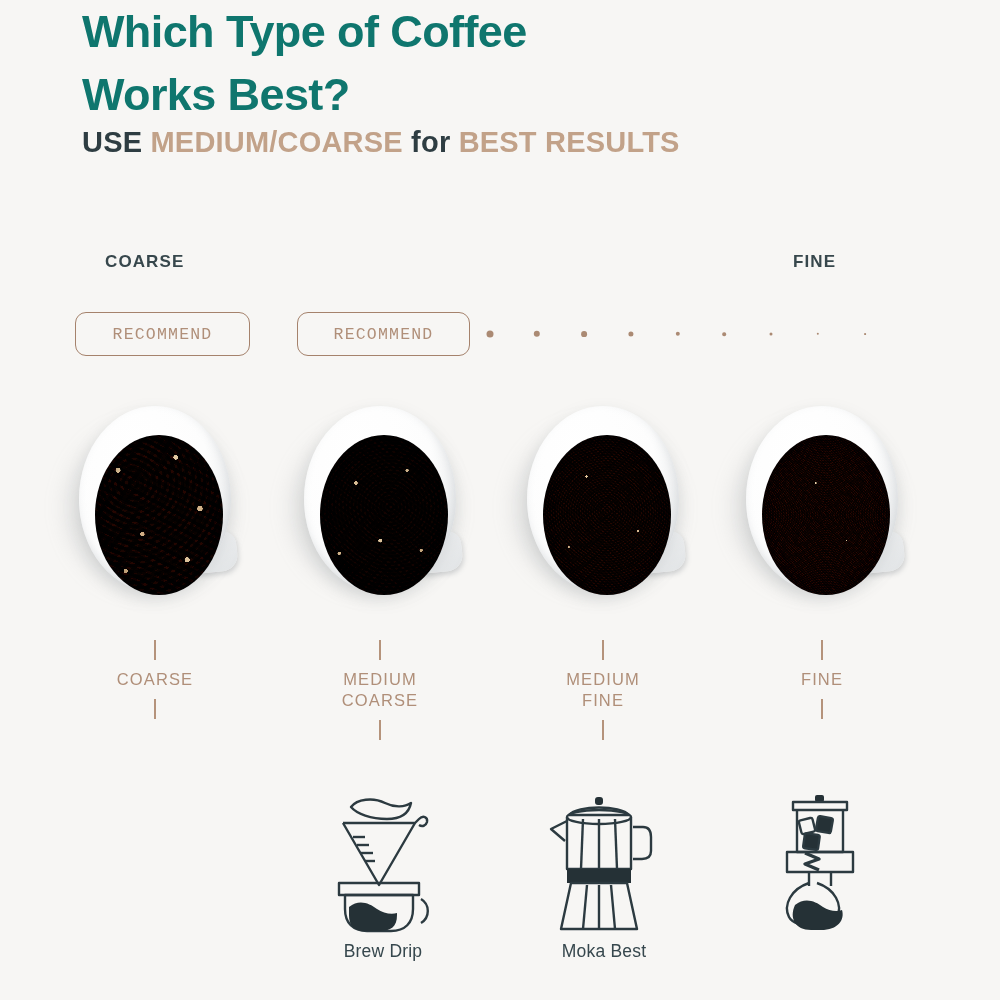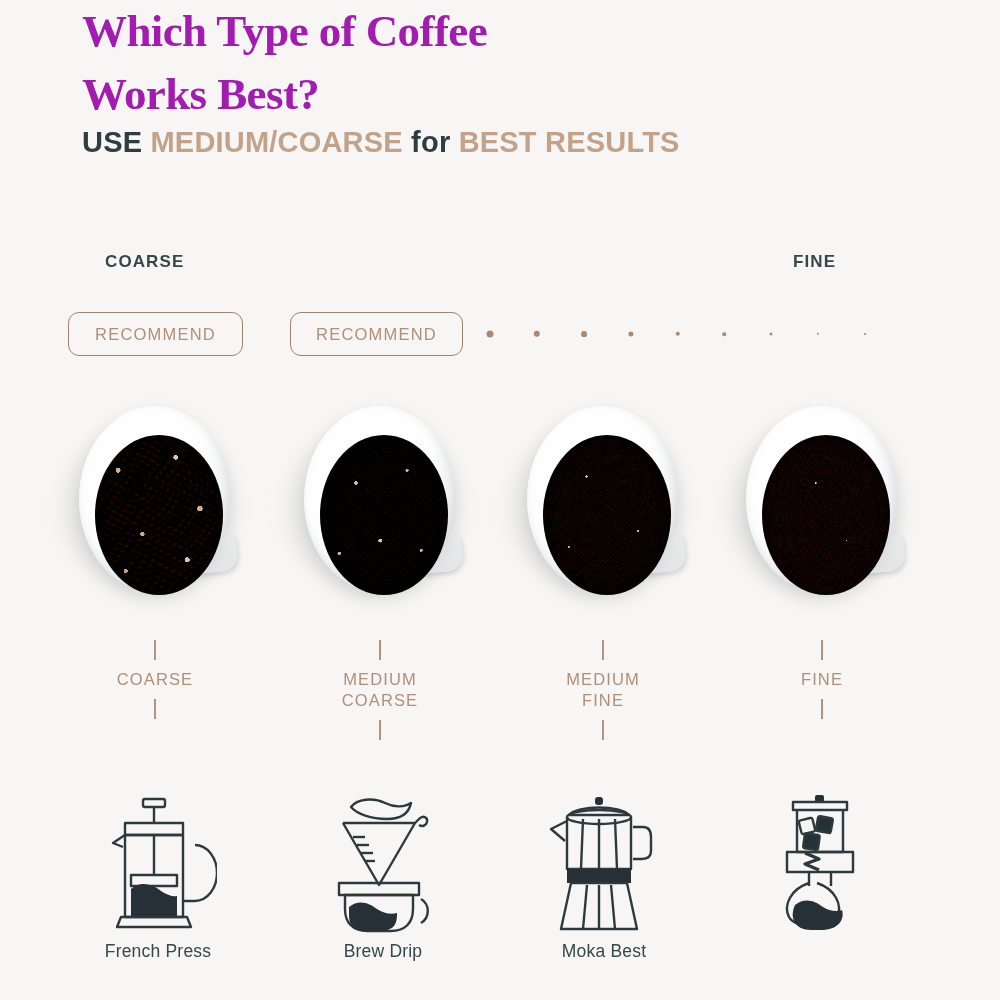--- a/index.html
+++ b/index.html
@@ -9,39 +9,39 @@
     font-family:"Liberation Sans", sans-serif;
     position:relative;
     overflow:hidden;
     color:#36474d;
   }
 
   
   .header { position:absolute; left:82px; top:0px; width:860px; }
   .title {
     font-size:45px; font-weight:bold; line-height:63px;
-    letter-spacing:-0.6px; color:#a21caf;font-family:Liberation Serif, serif;
+    letter-spacing:-0.6px; color:#0f766e;
   }
   .subtitle {
     font-size:29px; font-weight:bold;
     letter-spacing:0.2px; white-space:nowrap;
   }
   .sub-dark { color:#2e3d42; }
   .sub-tan  { color:#c2a289; }
 
   
   .scale-labels { position:absolute; top:252px; left:0; width:1000px; height:30px; }
   .scale-label {
     position:absolute; font-size:17px; font-weight:bold;
     letter-spacing:1.1px; color:#37474c;
   }
   .scale-label.coarse { left:105px; top:0; }
   .scale-label.fine   { left:793px; top:0; }
 
-  .pill-row { position:absolute; top:312px; left:0; width:852px; height:44px; }
+  .pill-row { position:absolute; top:312px; left:7px; width:852px; height:44px;font-family:Liberation Mono, monospace; }
   .pill {
     position:absolute; top:0; height:44px;
     border:1.6px solid #a5826c; border-radius:11px;
     background:transparent;
     display:flex; align-items:center; justify-content:center;
     font-size:16.5px; letter-spacing:1.2px; color:#b08f79;
   }
   .pill.p1 { left:68px;  width:175px; }
   .pill.p2 { left:290px; width:173px; }
 
@@ -244,37 +244,20 @@
     <div class="grind-col" style="left: 722px;">
       <div class="tick"></div>
       <div class="grind-name">
         <div>FINE</div>
       </div>
       <div class="tick"></div>
     </div>
   </div>
 
 <div class="brewers" id="brewers-row">
-    <div class="brew-col" style="left: 48px;">
-      <div class="brew-icon">
-        <svg width="118" height="140" viewBox="0 0 118 140" fill="none" stroke="#2c3a40" stroke-width="2.4" stroke-linejoin="round">
-          <rect x="44" y="6" width="22" height="8" rx="2"></rect>
-          <line x1="55" y1="14" x2="55" y2="30"></line>
-          <rect x="26" y="30" width="58" height="12"></rect>
-          <path d="M26 42 h58 v82 h-58 z"></path>
-          <path d="M26 42 L14 50 L24 54"></path>
-          <line x1="55" y1="42" x2="55" y2="82"></line>
-          <rect x="32" y="82" width="46" height="11"></rect>
-          <path d="M96 52 a22 28 0 0 1 0 56 h-12" stroke-width="2.4"></path>
-          <path d="M32 96 c10 -9 22 -4 30 2 c6 4 12 6 16 5 v21 h-46 z" fill="#253136" stroke="none"></path>
-          <path d="M22 124 h66 l4 10 h-74 z"></path>
-        </svg>
-      </div>
-      <div class="brew-name">French Press</div>
-    </div>
     <div class="brew-col" style="left: 273px;">
       <div class="brew-icon">
         <svg width="124" height="140" viewBox="0 0 124 140" fill="none" stroke="#2c3a40" stroke-width="2.4" stroke-linejoin="round">
           <path d="M30 14 c6 -8 22 -10 34 -4 c10 5 20 4 26 0 c-2 10 -10 16 -24 16 c-16 0 -30 -5 -36 -12 z"></path>
           <path d="M22 30 h72 l4 -4 c4 -4 9 -2 8 3 c-1 4 -5 5 -8 3"></path>
           <path d="M22 30 L58 92 L94 30"></path>
           <line x1="32" y1="44" x2="44" y2="44"></line>
           <line x1="36" y1="52" x2="48" y2="52"></line>
           <line x1="40" y1="60" x2="52" y2="60"></line>
           <line x1="44" y1="68" x2="54" y2="68"></line>

